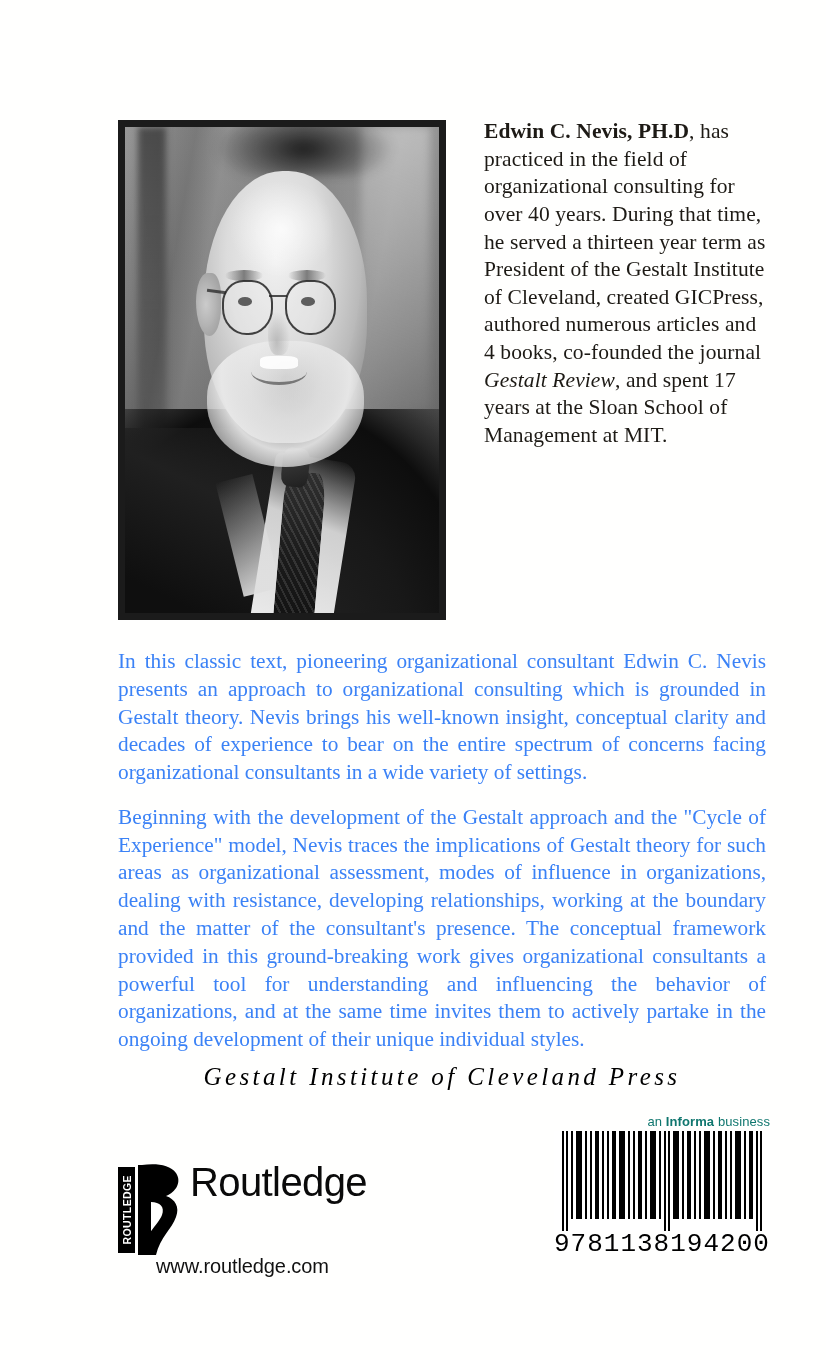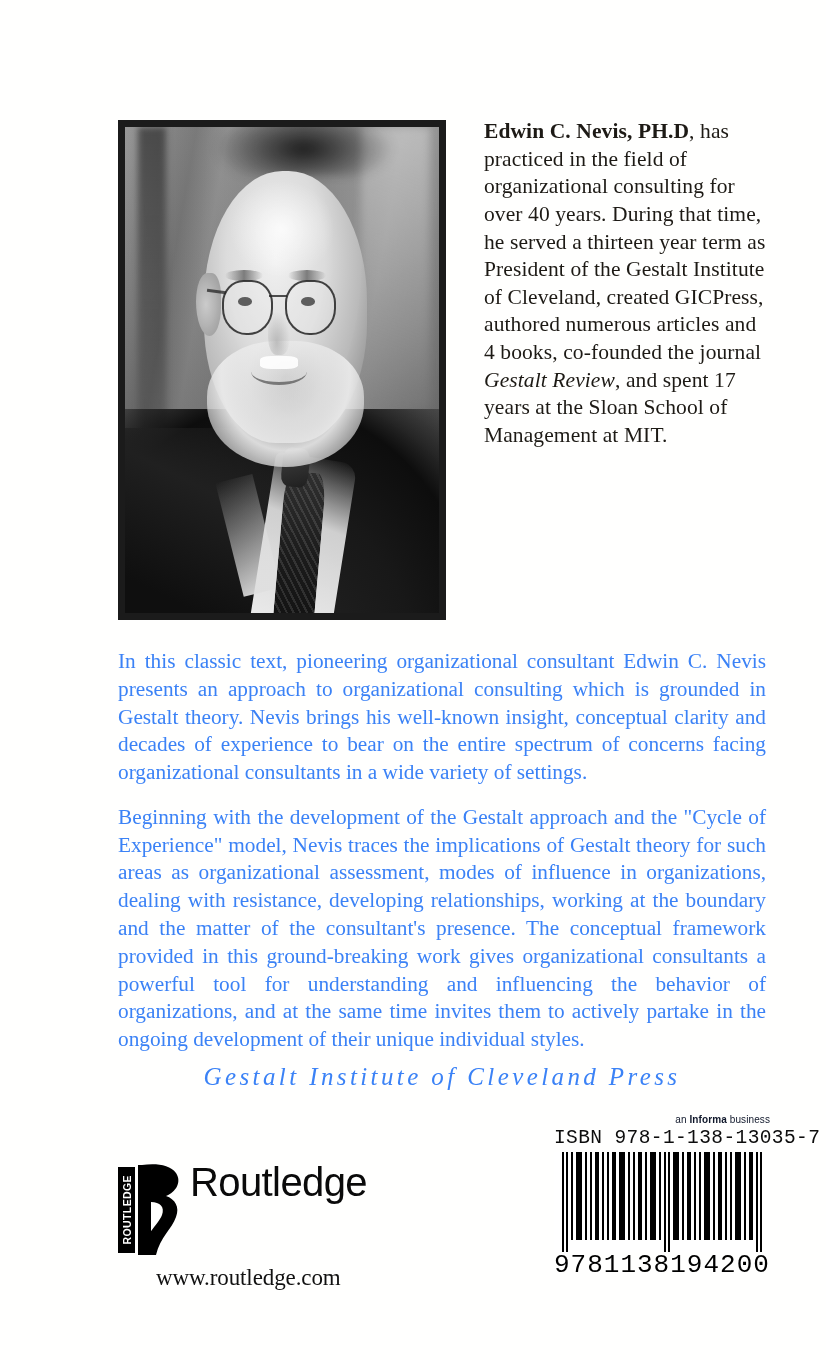--- a/index.html
+++ b/index.html
@@ -200,21 +200,21 @@
   
   .publisher {
     position: absolute;
     left: 118px;
     top: 1063px;
     width: 648px;
     text-align: center;
     font-style: italic;
     font-size: 25px;
     letter-spacing: 3.4px;
-    color: #3b82f6;
+    color: #000000;
   }
 
   
   .logo-block {
     position: absolute;
     left: 118px;
     top: 1163px;
     width: 280px;
   }
   .logo-row {
@@ -258,40 +258,39 @@
     line-height: 0.96;
     letter-spacing: -0.6px;
   }
   .logo-sub {
     font-size: 20.5px;
     line-height: 1.18;
     letter-spacing: -0.2px;
     margin-top: 3px;
   }
   .logo-url {
-    margin-top: 10px;
     margin-left: 38px;
-    font-family: Liberation Serif, serif;
-    font-size: 23px;
+    font-family: Liberation Sans, sans-serif;
+    font-size: 20px;
     color: #111;
     letter-spacing: -0.1px;
   }
 
   
   .barcode-block {
     position: absolute;
     right: 56px;
     top: 1114px;
     width: 216px;
     text-align: right;
   }
   .informa {
     font-family: "Liberation Sans", sans-serif;
-    font-size: 10px;
-    color: #0f172a;
+    font-size: 13px;
+    color: #0f766e;
     letter-spacing: 0.1px;
     margin-bottom: 2px;
   }
   .informa b { font-weight: 700; }
   .isbn-line {
     font-family: "Liberation Mono", monospace;
     font-size: 19.5px;
     letter-spacing: 0.4px;
     color: #0d0d0d;
     margin-bottom: 3px;
@@ -367,21 +366,20 @@
       </div>
       <div class="logo-words">
         <div class="logo-name">Routledge</div>
       </div>
     </div>
     <div class="logo-url">www.routledge.com</div>
   </div>
 
   <div class="barcode-block">
     <div class="informa"><span>an </span><b>Informa</b><span> business</span></div>
-    <div class="isbn-line">ISBN 978-1-138-13035-7</div>
     <svg class="barcode-img" width="216" height="100" viewBox="0 0 216 100">
       <rect x="0" y="0" width="216" height="100" fill="#ffffff"></rect>
       <g fill="#000000">
 
         <rect x="8" y="0" width="2" height="100"></rect>
           <rect x="12" y="0" width="2" height="100"></rect>
 
         <rect x="17" y="0" width="2" height="88"></rect>
           <rect x="22" y="0" width="6" height="88"></rect>
         <rect x="31" y="0" width="2" height="88"></rect>

